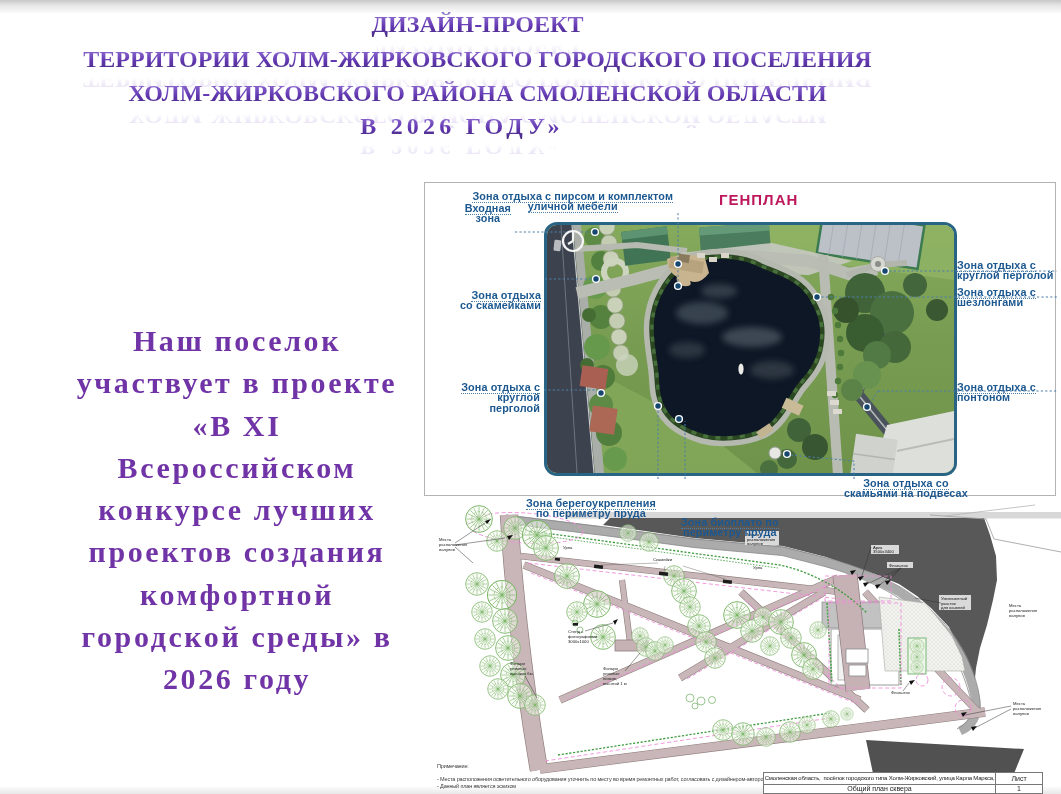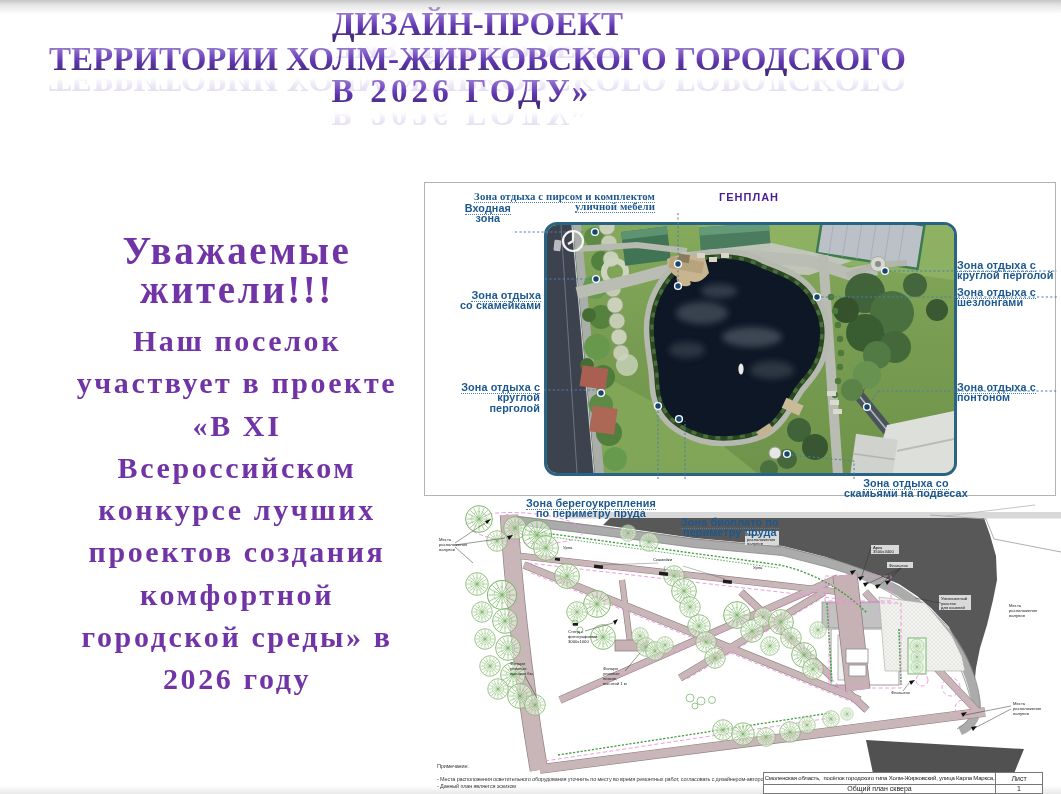--- a/index.html
+++ b/index.html
@@ -1,30 +1,30 @@
 <!DOCTYPE html>
 <html><head>
 <meta charset="utf-8">
 <style>
   html,body{margin:0;padding:0;}
   body{width:1061px;height:794px;overflow:hidden;background:#fff;font-family:"Liberation Sans",sans-serif;}
   .slide{position:relative;width:1061px;height:794px;overflow:hidden;background:#fff;}
   .topstrip{position:absolute;left:0;top:0;width:1061px;height:14px;background:linear-gradient(#c6c6c6,#e4e4e4 35%,#ffffff 100%);}
   .botstrip{position:absolute;left:0;bottom:0;width:1061px;height:8px;background:linear-gradient(#ffffff,#e7e7e7);}
-  .title{position:absolute;left:0;top:7px;width:955px;text-align:center;font-family:"Liberation Serif",serif;font-weight:bold;font-size:33px;}
+  .title{position:absolute;left:0;top:7px;width:955px;text-align:center;font-family:"Liberation Serif",serif;font-weight:bold;font-size:24px;}
   .title .tl{display:block;height:34.5px;line-height:34.5px;
     background:linear-gradient(#a89cce 0%,#8560ca 30%,#5f35ae 58%,#3a2968 100%);
     -webkit-background-clip:text;background-clip:text;color:transparent;
     -webkit-box-reflect:below -13px linear-gradient(rgba(0,0,0,0.34),rgba(0,0,0,0.11) 38%,transparent 54%);}
   .appeal{position:absolute;font-family:"Liberation Serif",serif;font-weight:bold;color:#7134a7;text-align:center;}
   .a1{left:2px;top:231px;width:470px;font-size:39px;line-height:39px;letter-spacing:2.6px;}
   .a2{left:2px;top:320px;width:470px;font-size:30px;line-height:42.3px;letter-spacing:2.6px;}
   
   .panel{position:absolute;left:424px;top:182px;width:632px;height:314px;background:#fff;border:1px solid #b3b3b3;box-sizing:border-box;}
-  .gp{position:absolute;left:294px;top:8px;font-size:11px;font-weight:bold;color:#4c1d95;letter-spacing:1px;}
+  .gp{position:absolute;left:294px;top:8px;font-size:15px;font-weight:bold;color:#be185d;letter-spacing:1px;}
   .lbl{position:absolute;font-size:10.8px;line-height:10.4px;font-weight:bold;color:#1c5890;letter-spacing:0.1px;white-space:nowrap;}
   .lbl .u{border-bottom:1px dotted #4d7ea8;}
   .photo{position:absolute;left:119px;top:39px;width:407px;height:248px;border:3px solid #2a6484;border-radius:13px;overflow:hidden;}
   .ovl{position:absolute;left:0;top:0;width:632px;height:314px;pointer-events:none;}
   .siteplan{position:absolute;left:425px;top:503px;width:636px;height:291px;}
   .notes{position:absolute;left:437px;top:763px;font-size:5.5px;line-height:6.5px;color:#3a3a3a;letter-spacing:-0.15px;}
   .tblock{position:absolute;left:763px;top:772px;width:280px;height:22px;border:1px solid #777;box-sizing:border-box;font-size:7px;color:#222;background:#fff;}
   .tblock .r1{position:absolute;left:0;top:0;width:231px;height:11px;border-right:1px solid #777;border-bottom:1px solid #777;text-align:center;line-height:11px;white-space:nowrap;overflow:hidden;}
   .tblock .r2{position:absolute;left:0;top:11px;width:231px;height:10px;border-right:1px solid #777;text-align:center;line-height:10px;}
   .tblock .c1{position:absolute;left:231px;top:0;width:48px;height:11px;border-bottom:1px solid #777;text-align:center;line-height:11px;}
@@ -34,24 +34,24 @@
 <body>
 <div class="slide">
 
 <div class="topstrip"></div>
 
 <div class="botstrip"></div>
 
 <div class="title">
 <span class="tl">ДИЗАЙН-ПРОЕКТ</span>
 <span class="tl">ТЕРРИТОРИИ ХОЛМ-ЖИРКОВСКОГО ГОРОДСКОГО ПОСЕЛЕНИЯ</span>
+<span class="tl">ХОЛМ-ЖИРКОВСКОГО РАЙОНА СМОЛЕНСКОЙ ОБЛАСТИ</span>
 <span class="tl" style="letter-spacing:4.2px;margin-top:-2px;margin-left:-31px;">В 2026 ГОДУ»</span>
 </div>
 
-<div class="appeal a1">Уважаемые<br>жители!!!</div>
 
 <div class="appeal a2">Наш поселок<br>участвует в проекте<br>«В XI<br>Всероссийском<br>конкурсе лучших<br>проектов создания<br>комфортной<br>городской среды» в<br>2026 году</div>
 
 <svg class="siteplan" viewBox="0 0 636 291">
 <defs>
 <g id="tree">
 <circle r="10" fill="#f5faf1" fill-opacity="0.55" stroke="#79b465" stroke-width="0.7"></circle>
 <g stroke="#79b465" stroke-width="0.45">
 <line x1="0" y1="0" x2="0" y2="-9.3"></line>
             <line x1="0" y1="0" x2="6.6" y2="-6.6"></line>
@@ -489,21 +489,21 @@
 
 <g transform="rotate(25 245 182)">
           <rect x="236" y="176" width="19" height="11" fill="#c9bb97"></rect>
         </g>
 
 <g transform="rotate(-35 218 206)">
           <rect x="210" y="202" width="16" height="8" fill="#c2b491"></rect>
         </g>
 </svg>
 
-<div class="lbl" style="right:400px;top:8px;text-align:right;font-family:Liberation Serif, serif;">
+<div class="lbl" style="right:382px;top:8px;text-align:center;">
 <span class="u">Зона отдыха с пирсом и комплектом</span><br><span class="u">уличной мебели</span></div>
 
 <div class="lbl" style="right:544px;top:20px;text-align:center;"><span class="u">Входная</span><br>зона</div>
 
 <div class="lbl" style="right:514px;top:85px;text-align:right;margin-top:22px;"><span class="u">Зона отдыха</span><br>со скамейками</div>
 
 <div class="lbl" style="right:515px;top:199px;text-align:right;"><span class="u">Зона отдыха с</span><br>круглой<br>перголой</div>
 
 <div class="lbl" style="left:101px;top:295px;text-align:center;margin-top:20px;"><span class="u">Зона берегоукрепления</span><br>по периметру пруда</div>
 

